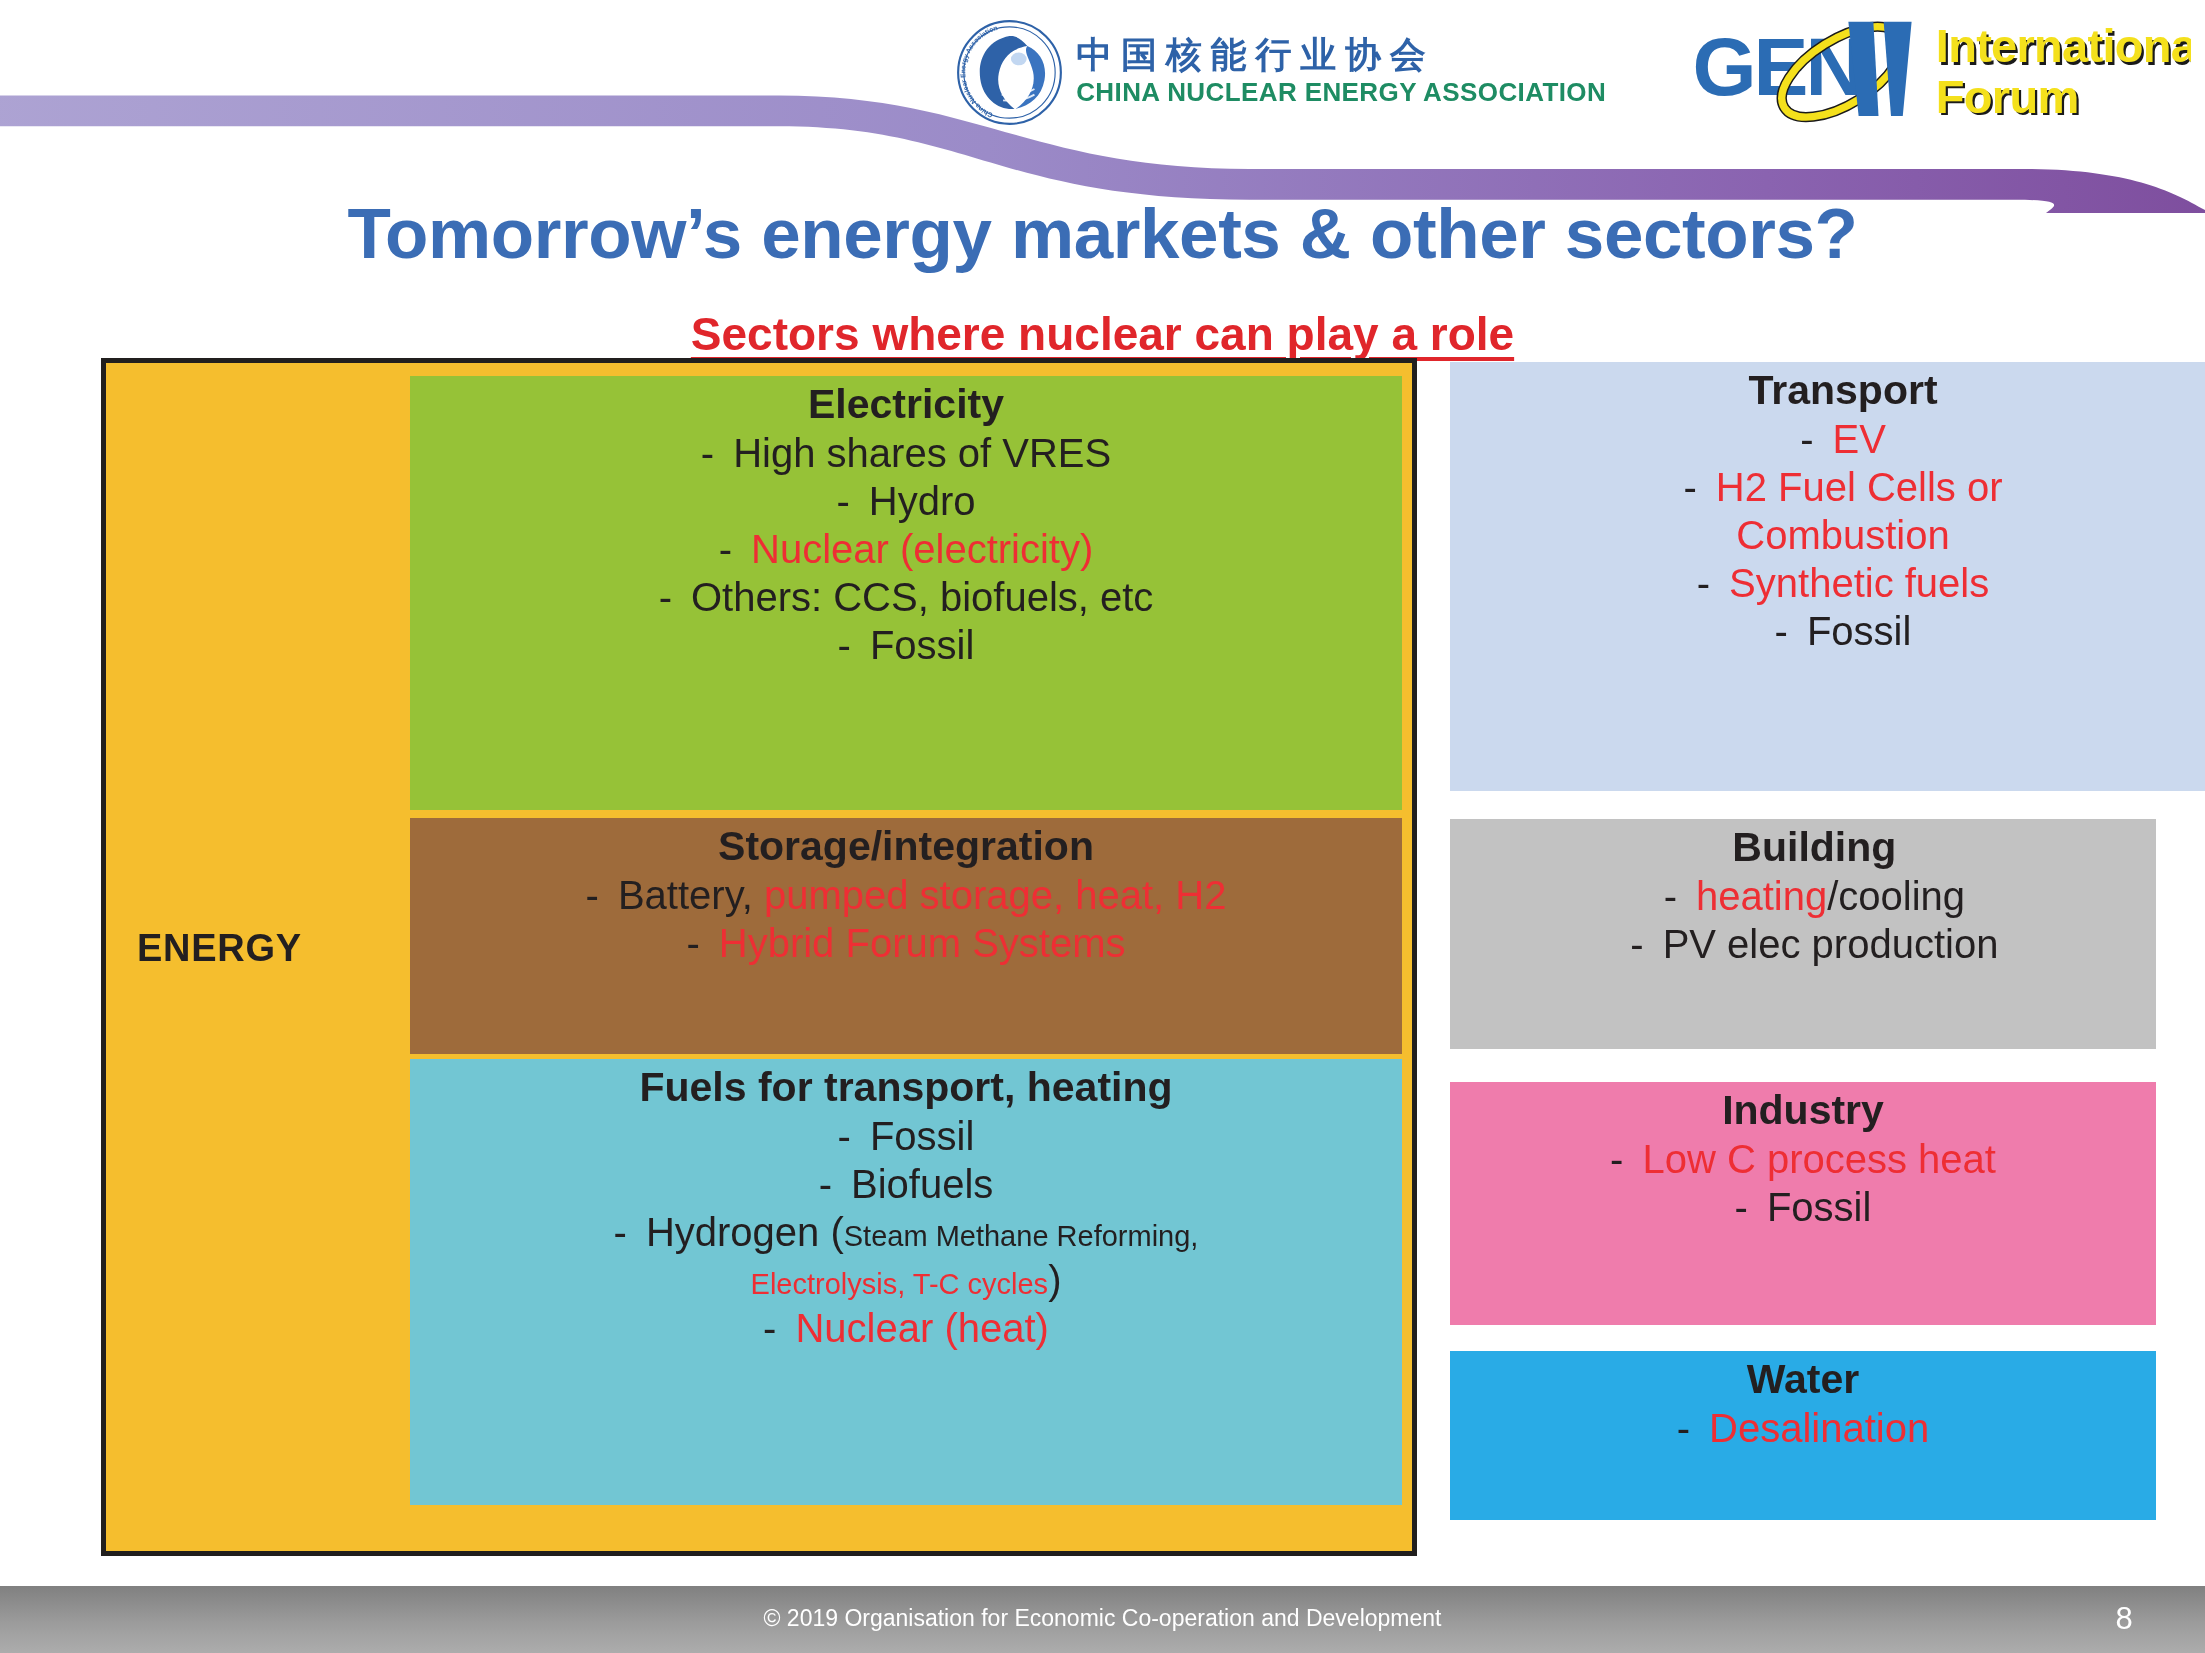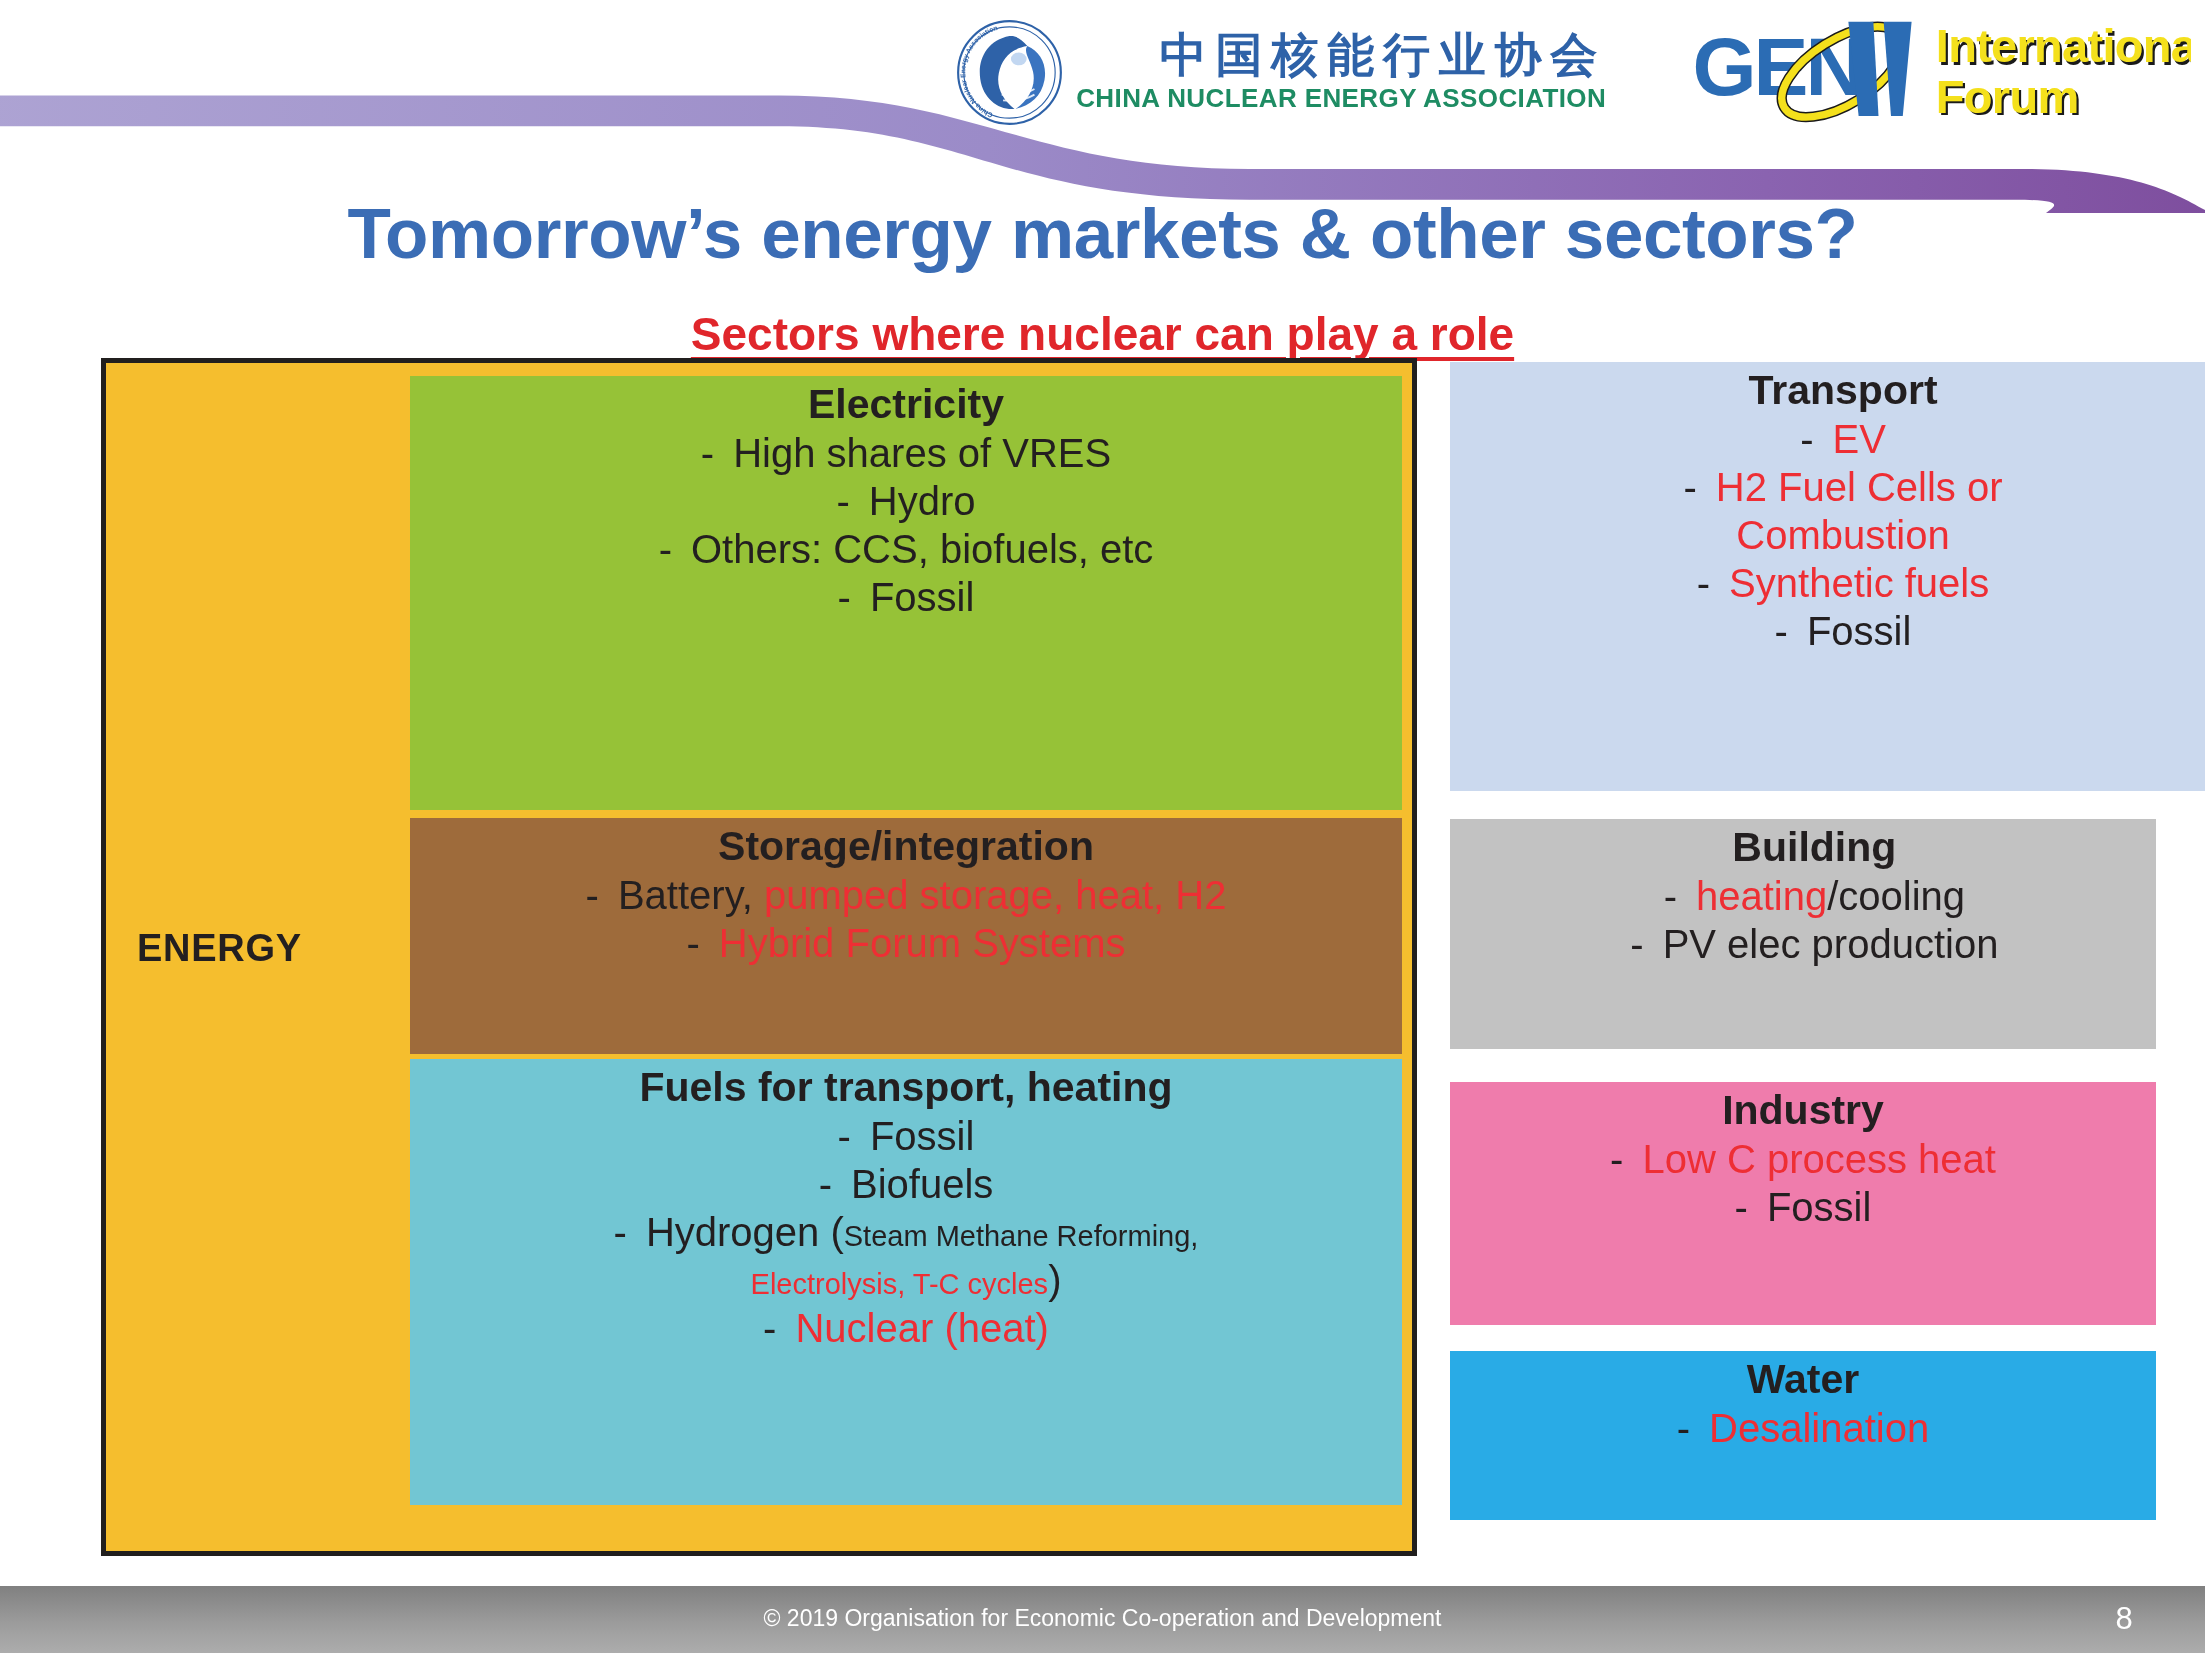--- a/index.html
+++ b/index.html
@@ -38,28 +38,27 @@
     flex: 0 0 auto;
     position: relative;
   }
   #cnea-text-wrap {
     margin-left: 13.2px;
     display: flex;
     flex-direction: column;
     justify-content: center;
   }
   #cnea-cn {
-    font-size: 47px;
+    font-size: 36px;
     font-weight: bold;
     color: #2E62A8;
     letter-spacing: 8.8px;
     line-height: 1.05;
     white-space: nowrap;
     font-family: "DejaVu Sans", sans-serif;
-    text-align: right;
   }
   #cnea-en {
     font-size: 26px;
     font-weight: bold;
     color: #1E8C63;
     letter-spacing: 0.4px;
     line-height: 1.2;
     margin-top: 2.9px;
     white-space: nowrap;
   }
@@ -273,20 +272,21 @@
 <div id="slide-title" style="color: rgb(59, 109, 181);">Tomorrow’s energy markets &amp; other sectors?</div>
 <div id="slide-subtitle" style="color: rgb(224, 38, 43);"><span>Sectors where nuclear can play a role</span></div>
 
 <div id="energy-panel" style="background: rgb(245, 190, 46); border-color: rgb(33, 31, 30);"></div>
 <div id="energy-label">ENERGY</div>
 
 <div id="box-electricity" class="energy-box" style="background: rgb(150, 194, 55);">
     <div class="box-title">Electricity</div>
     <div class="box-line"><span class="dash">-</span><span class="blk">High shares of VRES</span></div>
     <div class="box-line"><span class="dash">-</span><span class="blk">Hydro</span></div>
+    <div class="box-line"><span class="dash">-</span><span class="red">Nuclear (electricity)</span></div>
     <div class="box-line"><span class="dash">-</span><span class="blk">Others: CCS, biofuels, etc</span></div>
     <div class="box-line"><span class="dash">-</span><span class="blk">Fossil</span></div>
   </div>
 <div id="box-storage" class="energy-box" style="background: rgb(158, 107, 59);">
     <div class="box-title">Storage/integration</div>
     <div class="box-line"><span class="dash">-</span><span class="blk">Battery, </span><span class="red">pumped storage, heat, H2</span></div>
     <div class="box-line"><span class="dash">-</span><span class="red">Hybrid Forum Systems</span></div>
   </div>
 <div id="box-fuels" class="energy-box" style="background: rgb(114, 198, 211);">
     <div class="box-title">Fuels for transport, heating</div>

